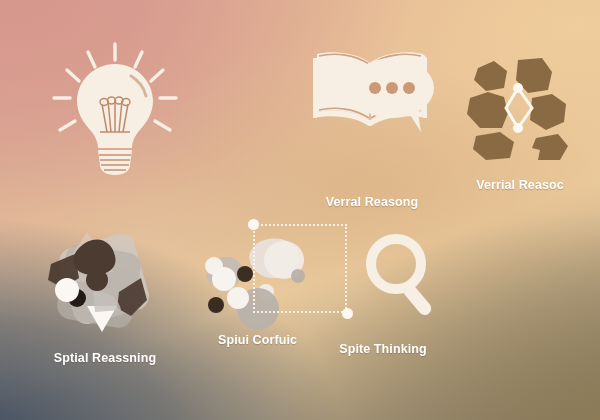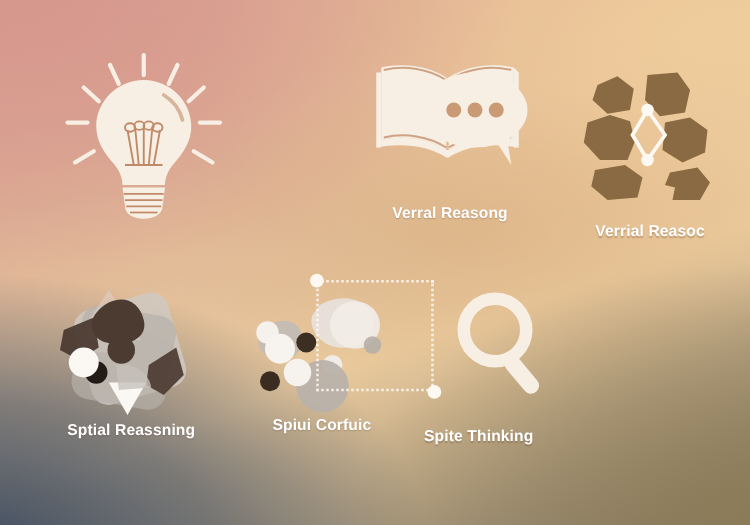--- a/index.html
+++ b/index.html
@@ -60,21 +60,21 @@
     color: #ffffff;
     font-weight: bold;
     font-size: 12.5px;
     letter-spacing: 0.1px;
     white-space: nowrap;
     text-shadow: 0 1px 1px rgba(90,60,45,0.30);
   }
 
   
   #tile-problem-solving { left: 20px;  top: 38px;  width: 190px; }
-  #tile-verbal-reasoning { left: 270px; top: 40px;  width: 180px; }
+  #tile-verbal-reasoning { left: 282px; top: 40px;  width: 180px; gap: 32px; }
   #tile-logical-reasoning { left: 440px; top: 52px;  width: 160px; }
   #tile-spatial-reasoning { left: 10px;  top: 228px; width: 190px; }
   #tile-spiui-corfuic    { left: 185px; top: 222px; width: 145px; }
   #tile-spite-thinking   { left: 318px; top: 228px; width: 130px; }
   #tile-critical-thinking{ left: 448px; top: 224px; width: 150px; }
 
   
   #dotted-square {
     position: absolute;
     left: 253px;
@@ -207,21 +207,21 @@
           <path d="M16 36 L40 26 L44 50 L28 60 L13 52 Z" fill="#4c3b31" opacity="0.95"></path>
           <path d="M84 64 L106 50 L112 72 L96 88 L82 80 Z" fill="#4c3b31" opacity="0.92"></path>
           <circle cx="62" cy="52" r="11" fill="#4c3b31"></circle>
           <circle cx="42" cy="70" r="9" fill="#231b16"></circle>
           <circle cx="32" cy="62" r="12" fill="#fbf7f2"></circle>
           <path d="M52 78 L82 78 L67 104 Z" fill="#fbf7f2"></path>
           <path d="M58 64 C72 62 84 70 86 82 L60 84 Z" fill="#c6c0ba" opacity="0.8"></path>
         </g>
       </svg>
     </div>
-    <div class="label" style="margin-top:4px;">Sptial Reassning</div>
+    <div class="label" style="margin-top:18px;">Sptial Reassning</div>
   </div>
 
   <div class="tile" id="tile-spiui-corfuic">
     <div class="art">
       <svg width="120" height="105" viewBox="0 0 120 105">
         <g>
           <path d="M58 22 C74 12 96 16 100 32 C104 48 88 58 72 56 C58 54 48 40 52 30 Z" fill="#e8e3dd" opacity="0.92"></path>
           <ellipse cx="86" cy="38" rx="20" ry="19" fill="#f2ede7" opacity="0.92"></ellipse>
           <path d="M12 44 C22 30 42 32 44 48 C46 62 30 70 18 64 C8 59 6 52 12 44 Z" fill="#c3bcb5" opacity="0.95"></path>
           <circle cx="16" cy="44" r="9" fill="#f5f1ec"></circle>

